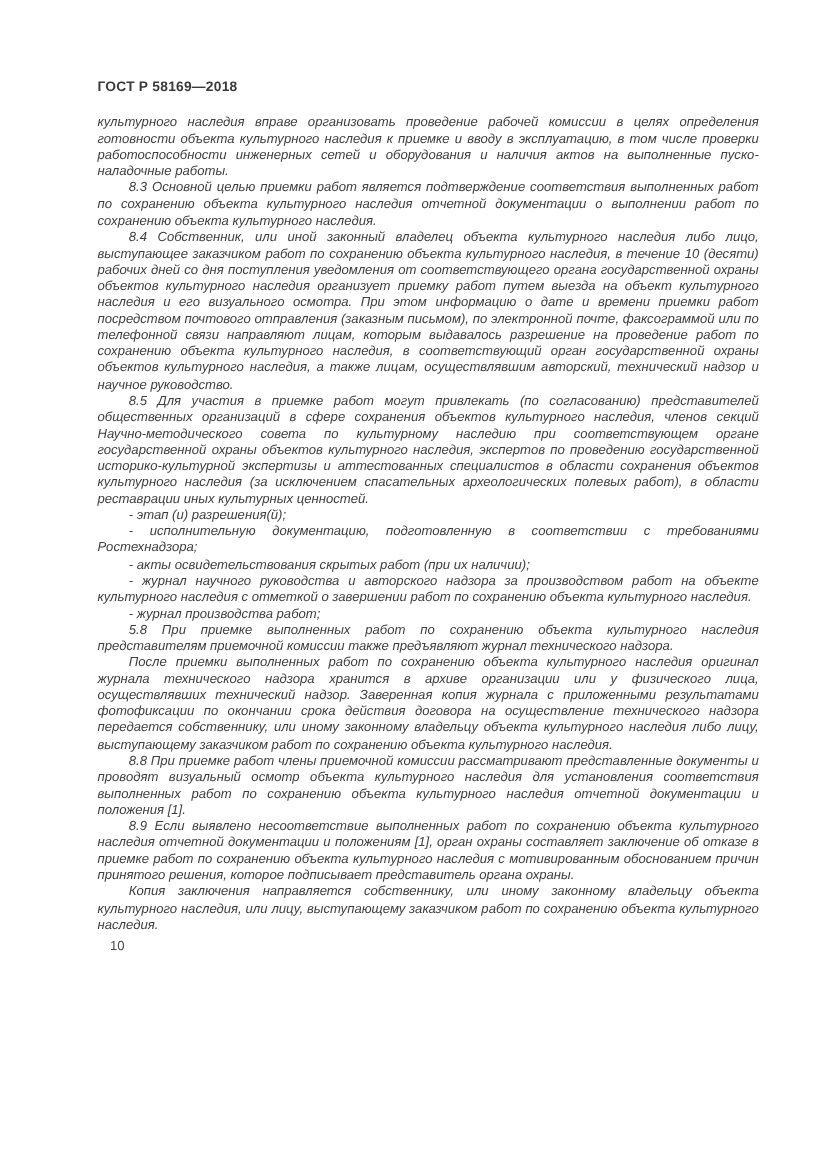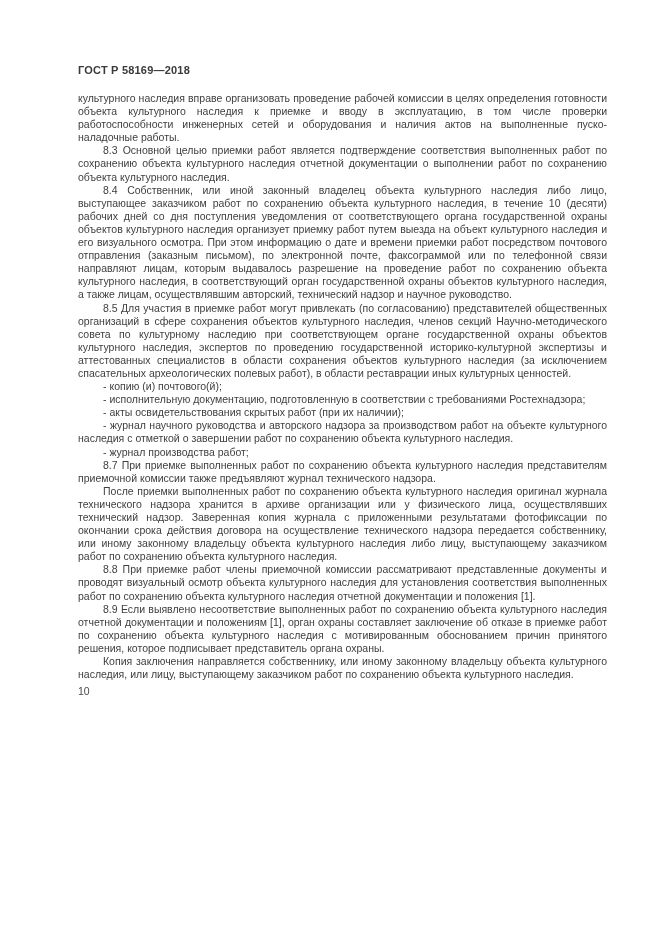--- a/index.html
+++ b/index.html
@@ -26,55 +26,56 @@
     font-weight: bold;
     line-height: 13px;
     letter-spacing: 0.2px;
     margin: 0 0 15px 0;
     color: #3a3a3a;
   }
   .doc-body {
     font-size: 10.5px;
     line-height: 13.1px;
     text-align: justify;
+    font-style: italic;
   }
   .para {
     margin: 0;
     text-indent: 25px;
   }
   .para.flush {
     text-indent: 0;
   }
   .page-number {
-    margin: 4px 0 0 0;
+    margin: 4px 0 0 10px;
     font-size: 10.5px;
     line-height: 13px;
     text-align: left;
     text-indent: 0;
     color: #4a4a4a;
   }
 </style>
 </head>
 <body>
 
 <div class="page">
 
   <p class="doc-header">ГОСТ Р 58169—2018</p>
 
   <div class="doc-body">
     <p class="para flush">культурного наследия вправе организовать проведение рабочей комиссии в целях определения готовности объекта культурного наследия к приемке и вводу в эксплуатацию, в том числе проверки работоспособности инженерных сетей и оборудования и наличия актов на выполненные пуско-наладочные работы.</p>
     <p class="para">8.3 Основной целью приемки работ является подтверждение соответствия выполненных работ по сохранению объекта культурного наследия отчетной документации о выполнении работ по сохранению объекта культурного наследия.</p>
     <p class="para">8.4 Собственник, или иной законный владелец объекта культурного наследия либо лицо, выступающее заказчиком работ по сохранению объекта культурного наследия, в течение 10 (десяти) рабочих дней со дня поступления уведомления от соответствующего органа государственной охраны объектов культурного наследия организует приемку работ путем выезда на объект культурного наследия и его визуального осмотра. При этом информацию о дате и времени приемки работ посредством почтового отправления (заказным письмом), по электронной почте, факсограммой или по телефонной связи направляют лицам, которым выдавалось разрешение на проведение работ по сохранению объекта культурного наследия, в соответствующий орган государственной охраны объектов культурного наследия, а также лицам, осуществлявшим авторский, технический надзор и научное руководство.</p>
     <p class="para">8.5 Для участия в приемке работ могут привлекать (по согласованию) представителей общественных организаций в сфере сохранения объектов культурного наследия, членов секций Научно-методического совета по культурному наследию при соответствующем органе государственной охраны объектов культурного наследия, экспертов по проведению государственной историко-культурной экспертизы и аттестованных специалистов в области сохранения объектов культурного наследия (за исключением спасательных археологических полевых работ), в области реставрации иных культурных ценностей.</p>
-    <p class="para">- копию (и) почтового(й);</p>
+    <p class="para">- этап (и) разрешения(й);</p>
     <p class="para">- исполнительную документацию, подготовленную в соответствии с требованиями Ростехнадзора;</p>
     <p class="para">- акты освидетельствования скрытых работ (при их наличии);</p>
     <p class="para">- журнал научного руководства и авторского надзора за производством работ на объекте культурного наследия с отметкой о завершении работ по сохранению объекта культурного наследия.</p>
     <p class="para">- журнал производства работ;</p>
-    <p class="para">8.7 При приемке выполненных работ по сохранению объекта культурного наследия представителям приемочной комиссии также предъявляют журнал технического надзора.</p>
+    <p class="para">5.8 При приемке выполненных работ по сохранению объекта культурного наследия представителям приемочной комиссии также предъявляют журнал технического надзора.</p>
     <p class="para">После приемки выполненных работ по сохранению объекта культурного наследия оригинал журнала технического надзора хранится в архиве организации или у физического лица, осуществлявших технический надзор. Заверенная копия журнала с приложенными результатами фотофиксации по окончании срока действия договора на осуществление технического надзора передается собственнику, или иному законному владельцу объекта культурного наследия либо лицу, выступающему заказчиком работ по сохранению объекта культурного наследия.</p>
     <p class="para">8.8 При приемке работ члены приемочной комиссии рассматривают представленные документы и проводят визуальный осмотр объекта культурного наследия для установления соответствия выполненных работ по сохранению объекта культурного наследия отчетной документации и положения [1].</p>
     <p class="para">8.9 Если выявлено несоответствие выполненных работ по сохранению объекта культурного наследия отчетной документации и положениям [1], орган охраны составляет заключение об отказе в приемке работ по сохранению объекта культурного наследия с мотивированным обоснованием причин принятого решения, которое подписывает представитель органа охраны.</p>
     <p class="para">Копия заключения направляется собственнику, или иному законному владельцу объекта культурного наследия, или лицу, выступающему заказчиком работ по сохранению объекта культурного наследия.</p>
   </div>
 
   <p class="page-number">10</p>
 
 </div>
 

